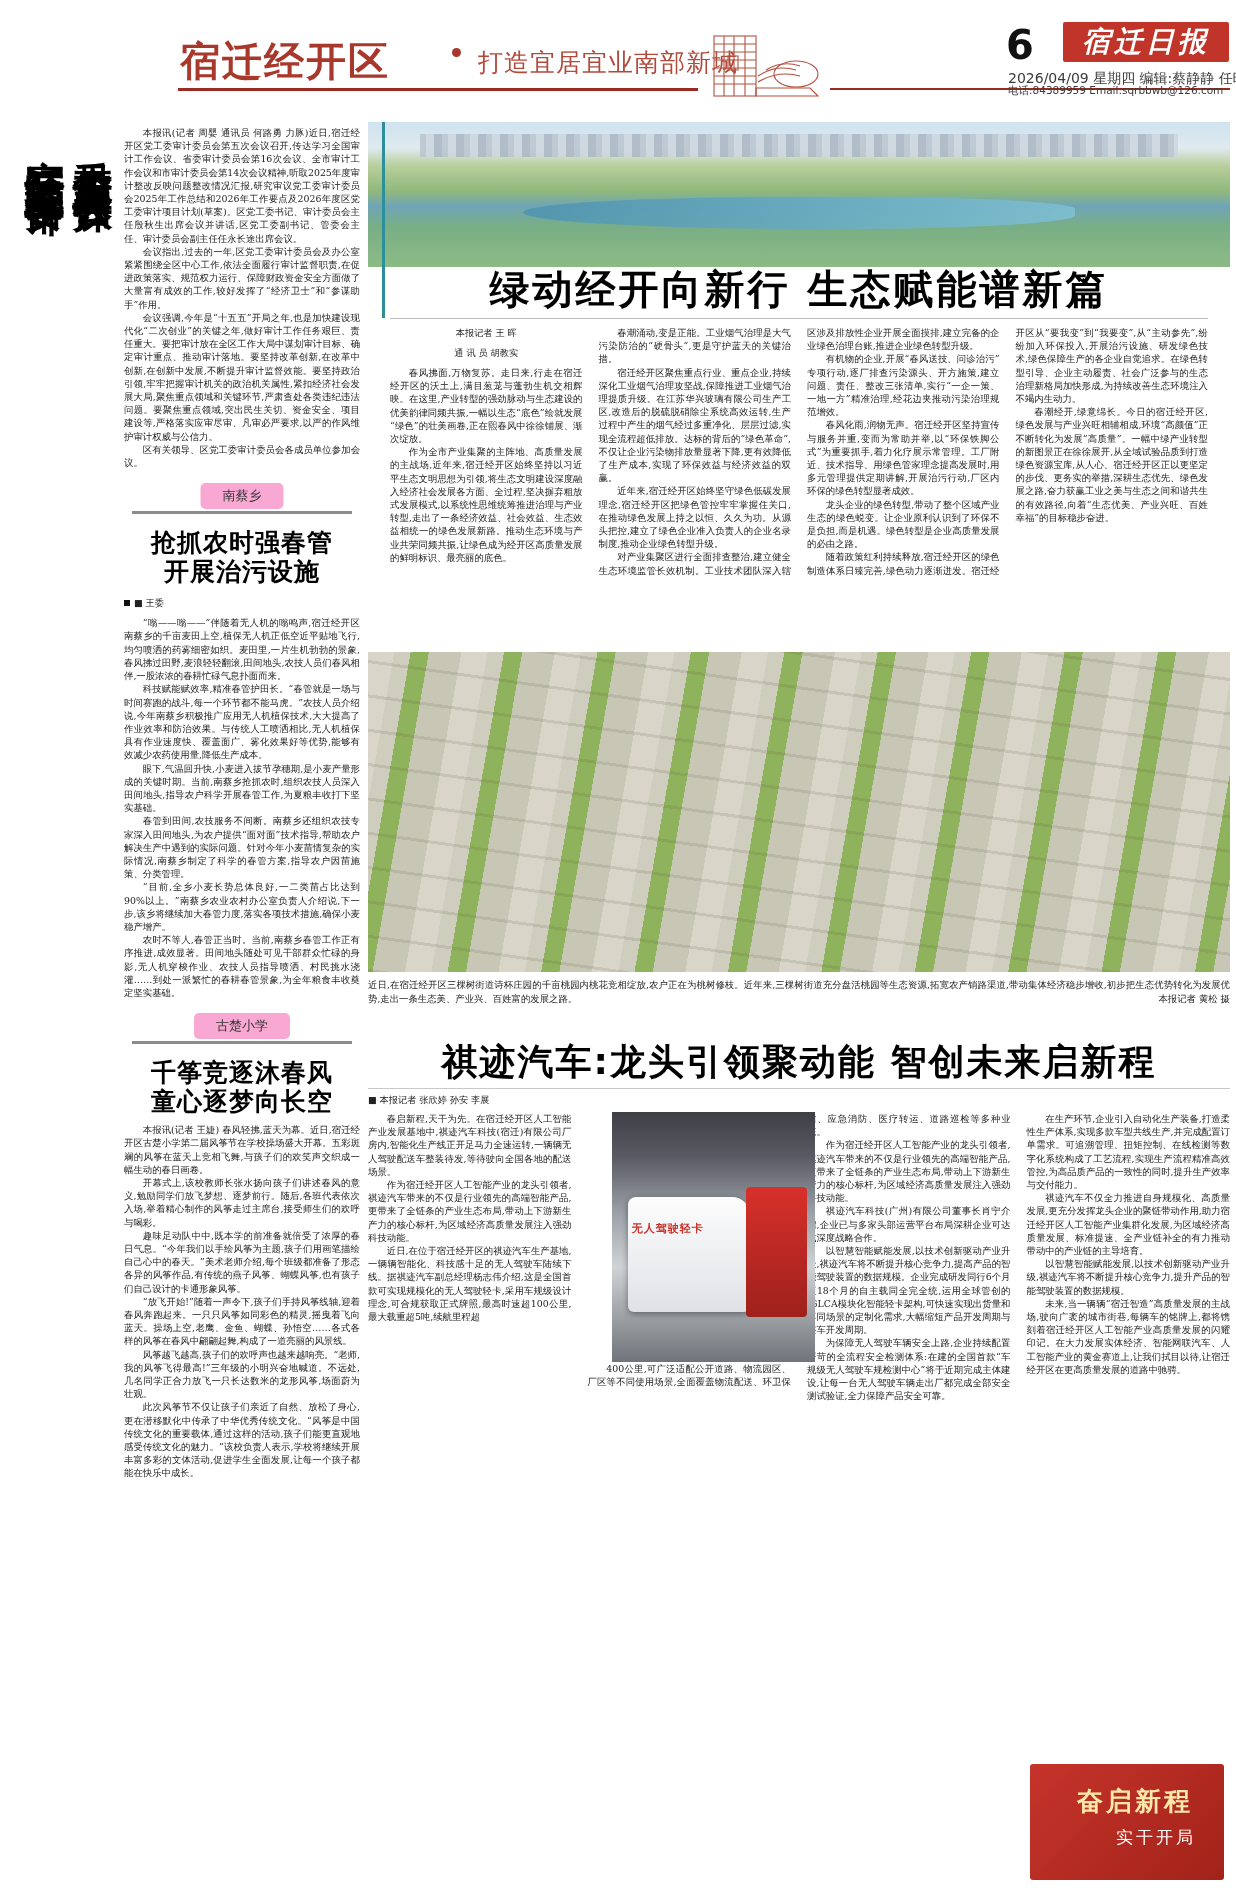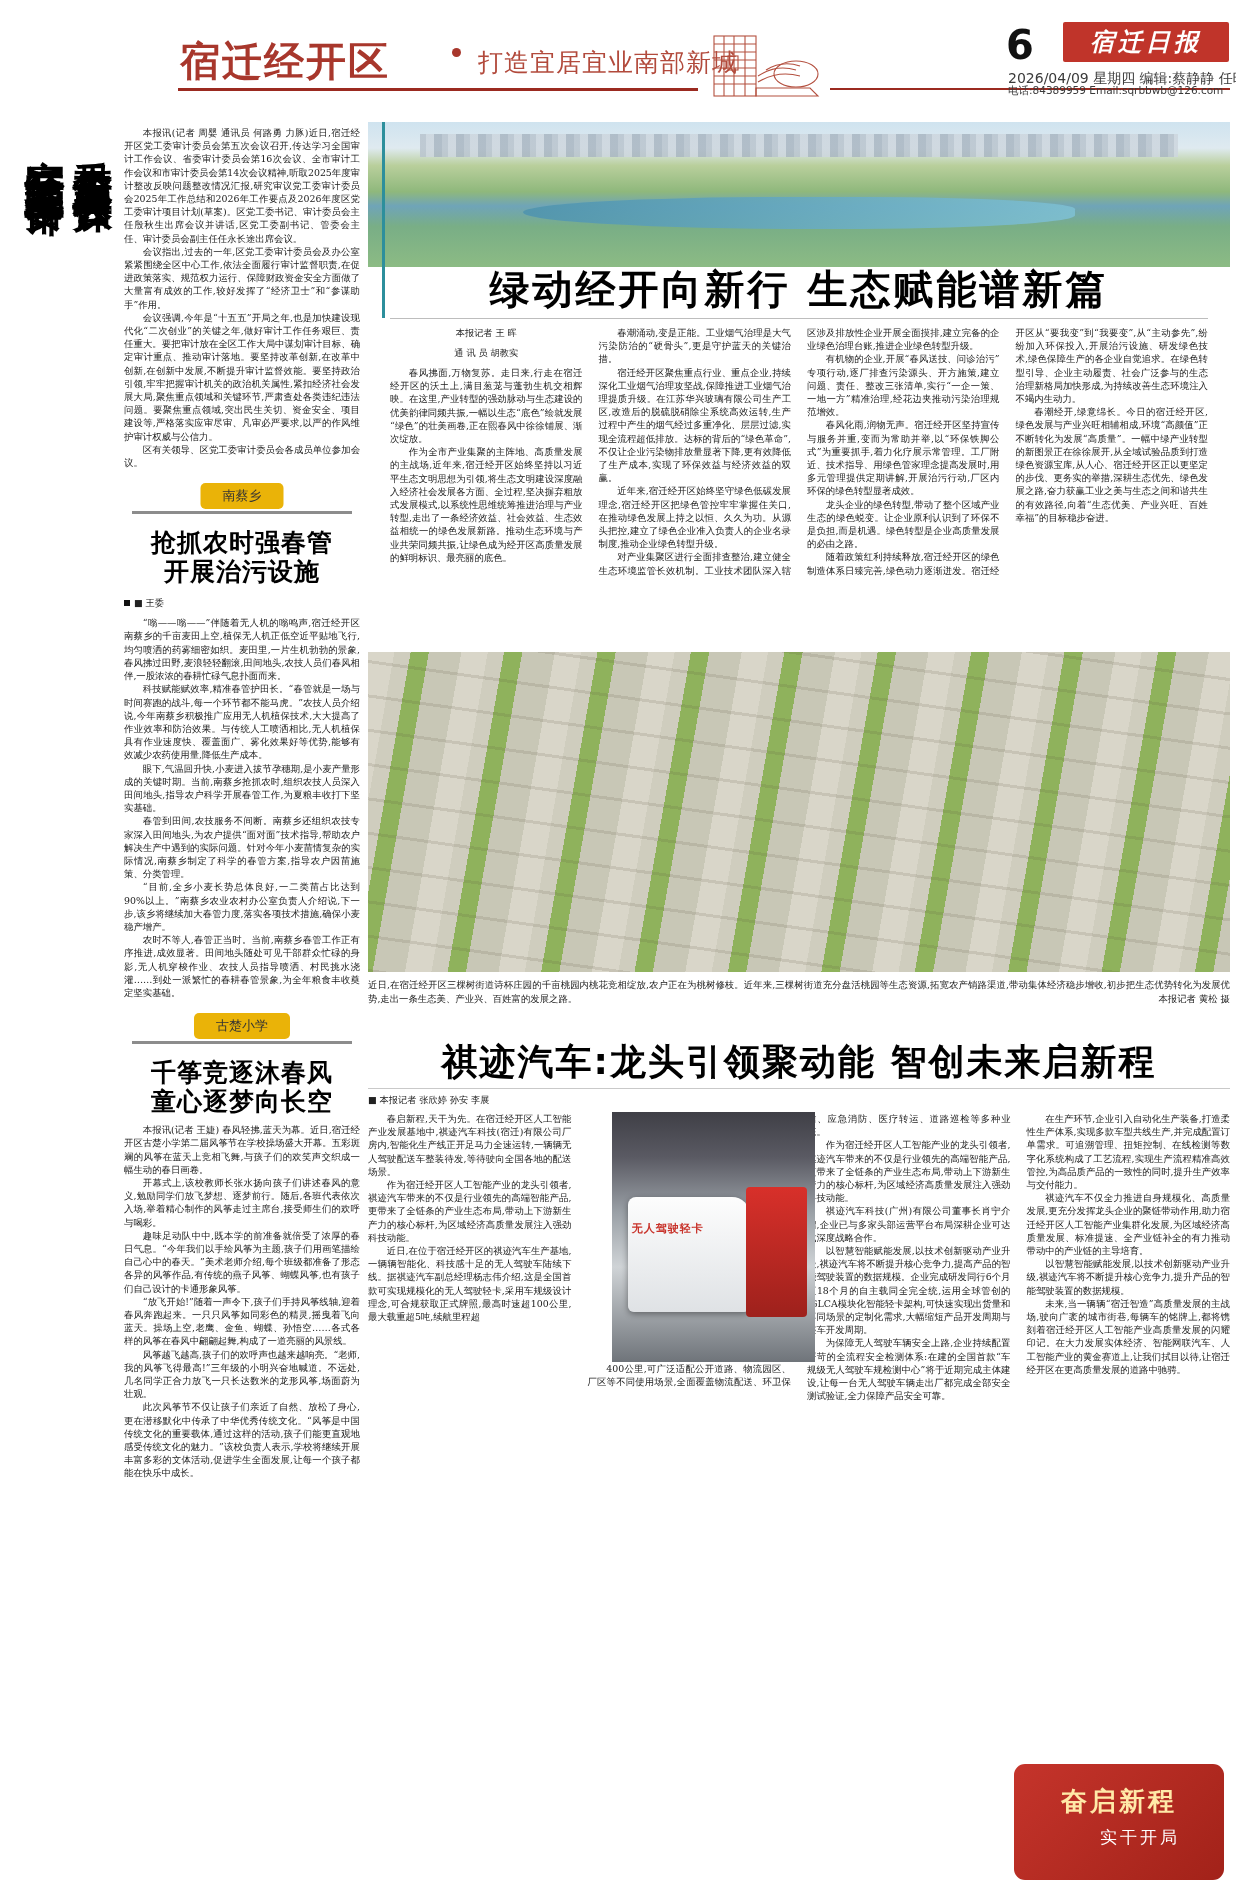--- a/index.html
+++ b/index.html
@@ -35,21 +35,21 @@
   }
   .mh-pageno{
     position:absolute;left:1006px;top:22px;
     font-family:"DejaVu Sans","Liberation Sans",sans-serif;
     font-size:40px;font-weight:bold;color:#111;
   }
   .mh-logo{
     position:absolute;left:1063px;top:22px;width:166px;height:40px;
     background:#c0342a;border-radius:2px;
     color:#fff;font-family:"DejaVu Serif","Liberation Serif",serif;
-    font-size:24px;font-weight:bold;letter-spacing:4px;
+    font-size:28px;font-weight:bold;letter-spacing:4px;
     display:flex;align-items:center;justify-content:center;
     font-style:italic;
   }
   .mh-meta1{
     position:absolute;left:1008px;top:70px;width:226px;
     font-size:14px;color:#3a3a3a;text-align:left;white-space:nowrap;
   }
   .mh-meta2{
     position:absolute;left:1008px;top:84px;width:226px;
     font-size:10.5px;color:#3a3a3a;text-align:left;white-space:nowrap;
@@ -78,21 +78,21 @@
     color:#000;
   }
 
   
   .lc{position:absolute;left:124px;top:126px;width:236px;}
   .lc .cn-body{columns:1;}
 
   .sec-tag-wrap{position:relative;width:236px;height:42px;margin-top:14px;}
   .sec-tag{
     position:absolute;left:50%;transform:translateX(-50%);top:0;
-    background:#eab308;border-radius:5px;padding:4px 22px;
+    background:#f9a8d4;border-radius:5px;padding:4px 22px;
     font-family:"DejaVu Serif","Liberation Serif",serif;
     font-size:13px;color:#333;white-space:nowrap;
   }
   .sec-rule{position:absolute;left:8px;top:28px;width:220px;height:3px;background:#8c8c8c;}
 
   .sub-head{
     font-family:"DejaVu Serif","Liberation Serif",serif;
     font-weight:bold;font-size:25px;line-height:31px;color:#000;
     text-align:center;letter-spacing:1px;margin:2px 0 6px 0;
   }
@@ -155,23 +155,23 @@
   .bot-cols{
     position:absolute;left:0;top:74px;width:862px;height:760px;
     columns:4;column-gap:16px;
   }
   .bot-photo{
     width:100%;height:250px;margin-top:6px;overflow:hidden;position:relative;padding-left:24px;
   }
 
   
   .seal{
-    position:absolute;right:6px;bottom:8px;width:210px;height:116px;
+    position:absolute;right:6px;bottom:8px;width:194px;height:116px;
     background:linear-gradient(135deg,#c5342b,#a22219);
-    border-radius:11px;overflow:hidden;
+    border-radius:3px;overflow:hidden;
   }
   .seal-t1{
     position:absolute;left:0;top:20px;width:210px;text-align:center;
     font-family:"DejaVu Serif","Liberation Serif",serif;
     color:#ffe9a8;font-size:26px;font-weight:bold;letter-spacing:3px;
   }
   .seal-t2{
     position:absolute;left:0;top:62px;width:210px;text-align:center;
     font-family:"DejaVu Serif","Liberation Serif",serif;
     color:#fff;font-size:17px;letter-spacing:3px;padding-left:21px;

